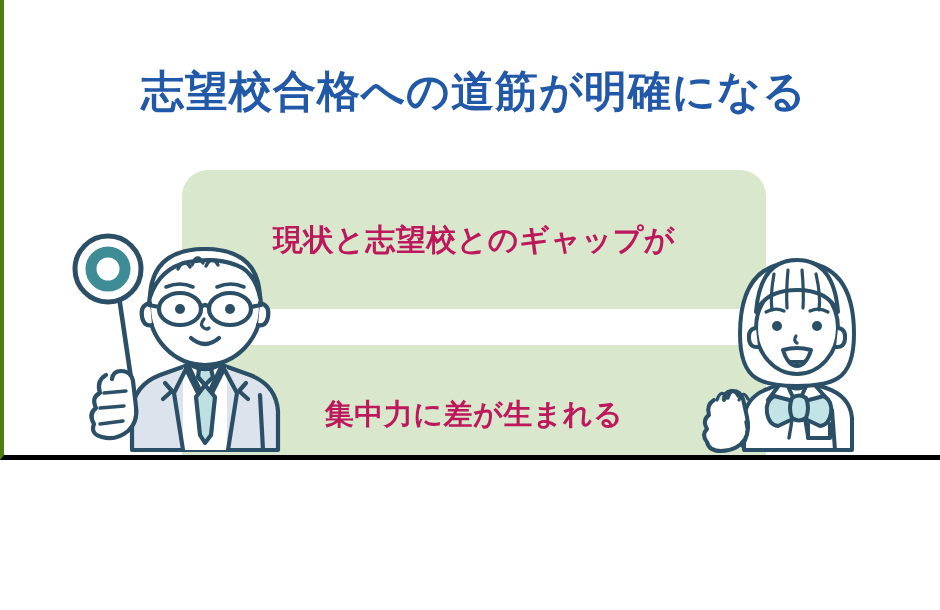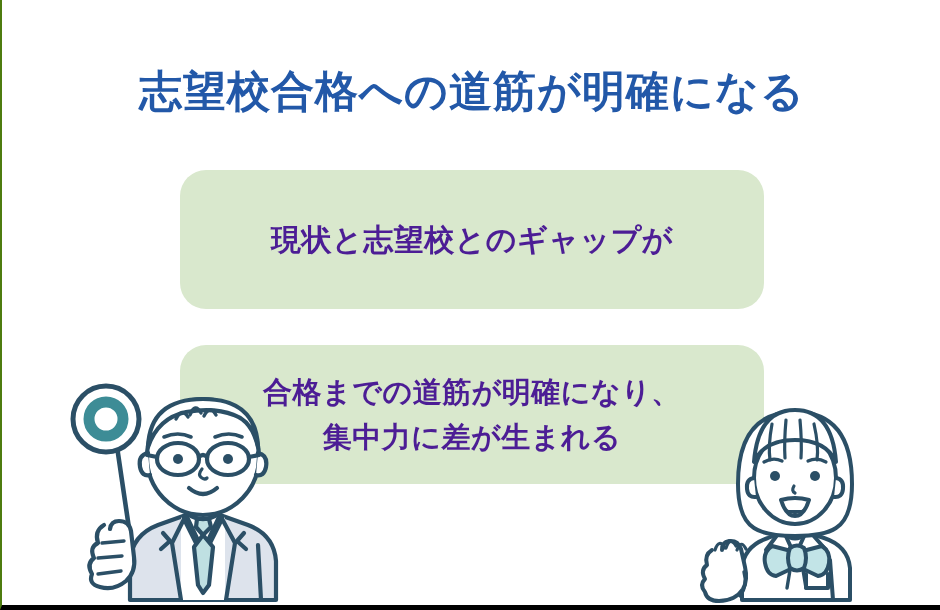--- a/index.html
+++ b/index.html
@@ -8,25 +8,25 @@
     padding: 0;
     background: #ffffff;
   }
   body {
     font-family: "Liberation Sans", "DejaVu Sans", sans-serif;
   }
 
   .slide {
     position: relative;
     width: 940px;
-    height: 610px;
+    height: 460px;
     background: #ffffff;
     overflow: hidden;
     box-sizing: border-box;
-    border-left: 2px solid #4d7c0f;
+    border-left: 4px solid #4d7c0f;
     border-bottom: 5px solid #000000;
   }
 
   
   .title {
     position: absolute;
     left: 0;
     top: 66px;
     width: 940px;
     text-align: center;
@@ -51,21 +51,21 @@
     justify-content: center;
   }
   .callout-1 { top: 170px; height: 139px; }
   .callout-2 { top: 345px; height: 139px; }
 
   .callout-text {
     text-align: center;
     font-size: 30px;
     font-weight: 700;
     line-height: 1.52;
-    color: #4c1d95;
+    color: #be185d;
     letter-spacing: 0.5px;
     position: relative;
     z-index: 5;
   }
   .callout-2 .callout-text { font-size: 29px; }
 
   
   .figure {
     position: absolute;
     bottom: 5px;
@@ -84,21 +84,20 @@
   <div class="title">志望校合格への道筋が明確になる</div>
 
   <div class="callout callout-1">
     <div class="callout-text">
       <div>現状と志望校とのギャップが</div>
     </div>
   </div>
 
   <div class="callout callout-2">
     <div class="callout-text">
-      <div>合格までの道筋が明確になり、</div>
       <div>集中力に差が生まれる</div>
     </div>
   </div>
 
   <div class="figure figure-man">
     <svg viewBox="0 0 230 215" xmlns="http://www.w3.org/2000/svg" fill="none" stroke="#2b4f66" stroke-width="4.2" stroke-linecap="round" stroke-linejoin="round">
 
       <path d="M62 215 L62 176 Q64 150 90 140 L118 130 L152 130 L180 140 Q206 150 208 176 L208 215 Z" fill="#dde3ec" stroke="#2b4f66"></path>
 
       <path d="M118 130 L135 166 L152 130 L152 126 L118 126 Z" fill="#ffffff" stroke="#2b4f66"></path>

